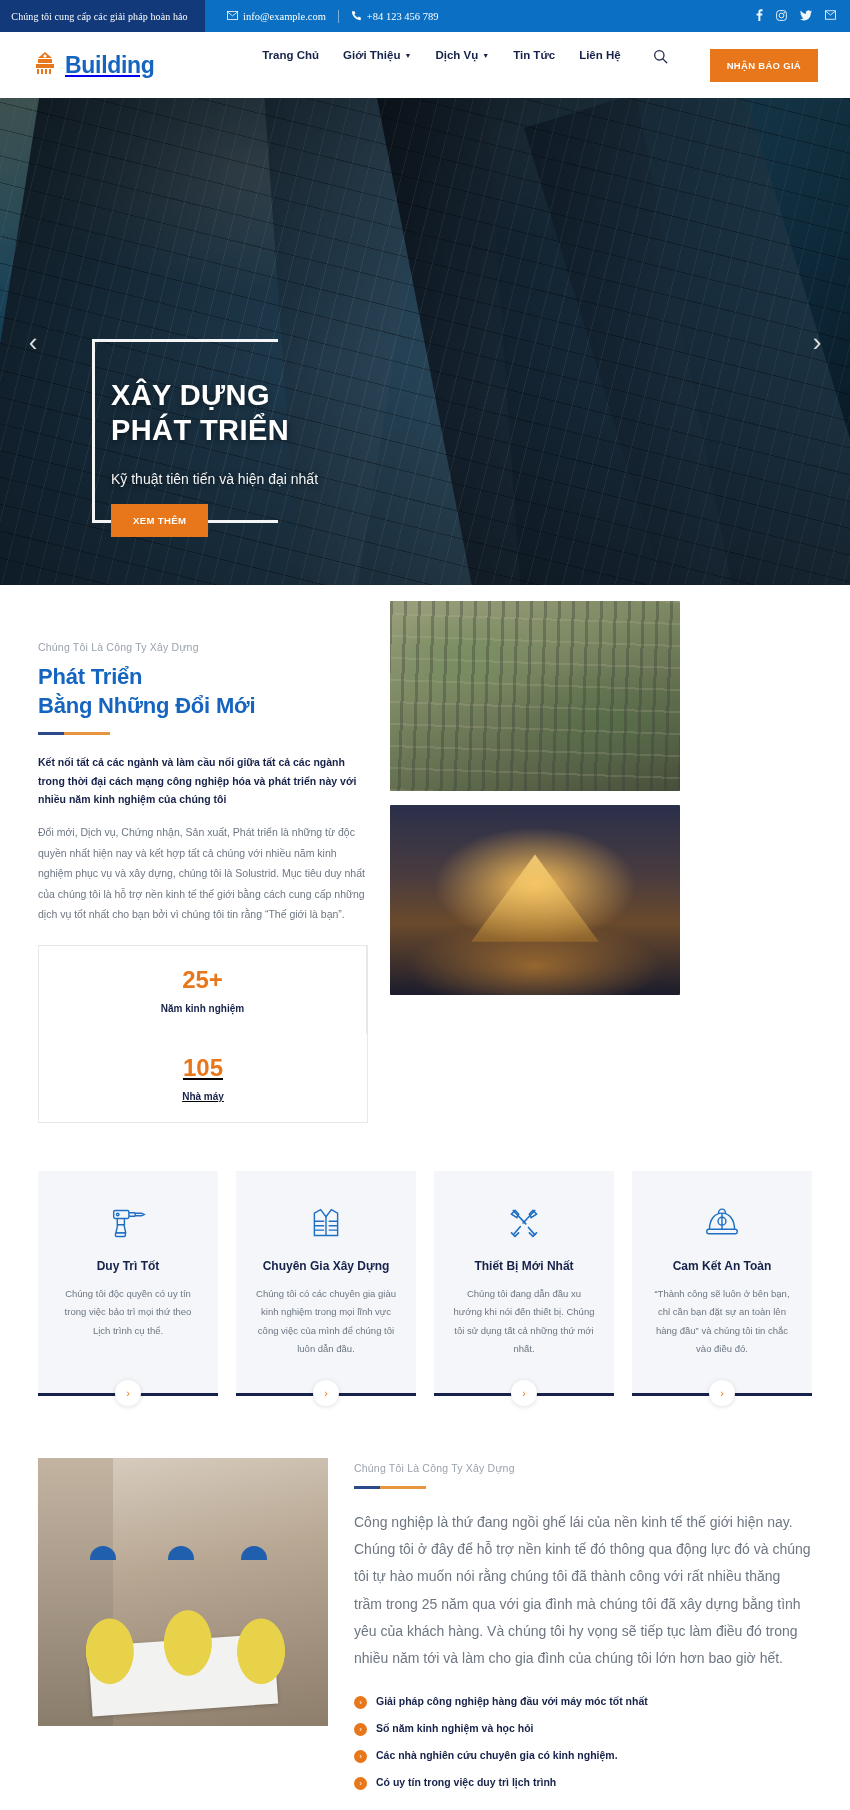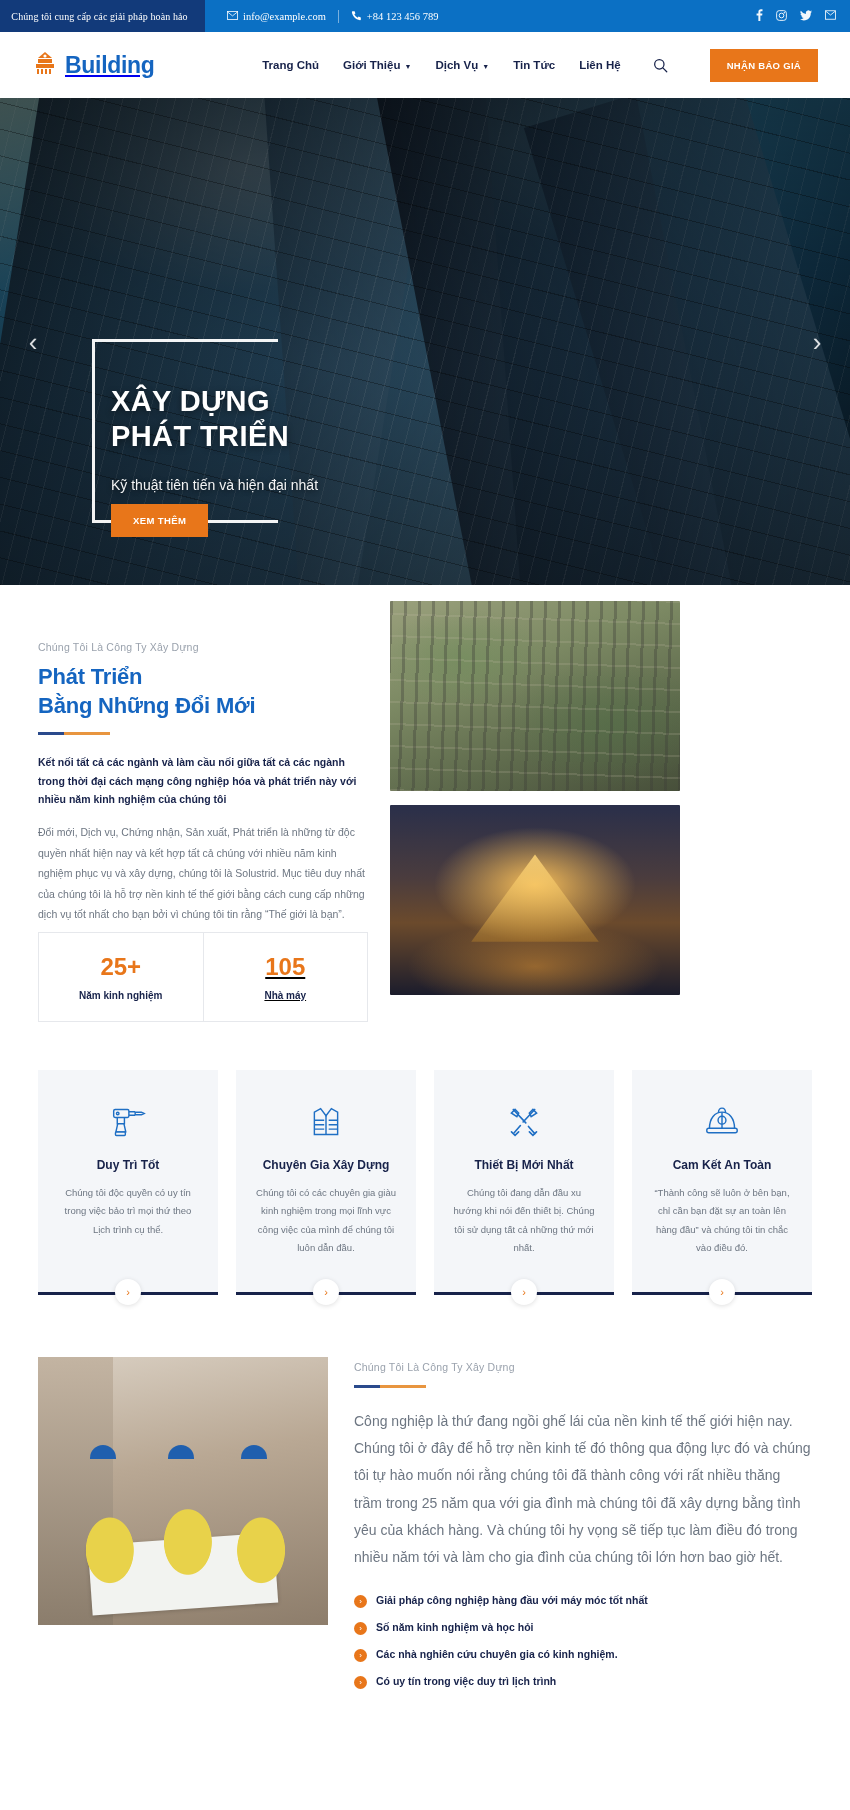--- a/index.html
+++ b/index.html
@@ -27,21 +27,21 @@
   .tb-socials span { font-size: 11px; line-height: 1; opacity: .95; display:inline-block; }
   .ico-svg { display:inline-block; vertical-align:middle; }
 
   
   .header {
     height: 66px; display: flex; align-items: center;
     padding: 0 32px; background: #fff;
   }
   .logo { display: flex; align-items: center; gap: 7px; text-align: center; }
   .logo-text { color: #1565c0; font-size: 23px; font-weight: 700; letter-spacing: -.3px; }
-  .nav { margin-left: auto; display: flex; align-items: center; gap: 24px; }
+  .nav { margin-left: auto; display: flex; align-items: flex-start; gap: 24px; }
   .nav a {
     color: #17224a; font-size: 11.5px; font-weight: 700; text-decoration: none;
     display: flex; align-items: center; gap: 4px; white-space: nowrap;
   }
   .caret { font-size: 7px; color: #17224a; position: relative; top: 1px; }
   .search-btn { margin-left: 8px; display: flex; align-items: center; }
   .quote-btn {
     margin-left: 18px; background: #e8761a; color: #fff;
     font-size: 9.5px; font-weight: 700; letter-spacing: .3px;
     padding: 11px 17px; border: 0; cursor: pointer; white-space: nowrap;
@@ -69,21 +69,21 @@
     background-image:
       repeating-linear-gradient(104deg, rgba(255,255,255,.10) 0 1px, transparent 1px 17px),
       repeating-linear-gradient(14deg, rgba(0,0,0,.30) 0 1px, transparent 1px 26px);
   }
   .hero-vig { position:absolute; inset:0; background: radial-gradient(ellipse at 38% 55%, rgba(0,0,0,.28), rgba(0,0,0,.55) 95%); }
 
   .hero-frame {
     position: absolute; left: 92px; top: 241px; width: 186px; height: 184px;
     border: 3px solid rgba(255,255,255,.95); border-right: 0;
   }
-  .hero-content { position: absolute; left: 111px; top: 286px; width: 430px; }
+  .hero-content { position: absolute; left: 111px; top: 280px; width: 430px; }
   .hero-title {
     color:#fff; font-size: 29px; font-weight: 700; line-height: 1.22;
     letter-spacing: .4px; text-shadow: 0 2px 7px rgba(0,0,0,.45);
   }
   .hero-sub {
     color: rgba(255,255,255,.95); font-size: 14px; margin-top: 22px;
     text-shadow: 0 1px 5px rgba(0,0,0,.5);
   }
   .hero-cta {
     display:inline-block; margin-top: 24px; margin-left: 111px;
@@ -111,21 +111,21 @@
   .rule i.b { width: 26px; background:#2a4a8c; }
   .rule i.o { width: 46px; background:#e8953f; }
   .lead {
     margin-top: 18px; color:#17224a; font-size: 10.5px;
     font-weight: 700; line-height: 1.75;
   }
   .body-p {
     margin-top: 14px; color:#6d7682; font-size: 10.5px; line-height: 1.95;
   }
   .stats {
-    margin-top: 7px; display:flex; border:1px solid #e6e8ec; background:#fff;
+    margin-top: 20px; display:flex; border:1px solid #e6e8ec; background:#fff;flex-direction:column;
   }
   .stat { flex:1; text-align:center; padding: 20px 4px 20px; border-right:1px solid #e6e8ec; }
   .stat:last-child { border-right: 0; text-decoration: underline; }
   .stat-num { color:#e8761a; font-size: 24px; font-weight: 700; }
   .stat-lab { color:#17224a; font-size: 10px; font-weight:700; margin-top: 9px; }
 
   .dev-right { width: 290px; display:flex; flex-direction:column; gap: 14px; padding-top: -10px; }
   .photo { width: 290px; border-radius: 1px; position:relative; overflow:hidden; }
   .photo.industrial {
     height: 190px;

